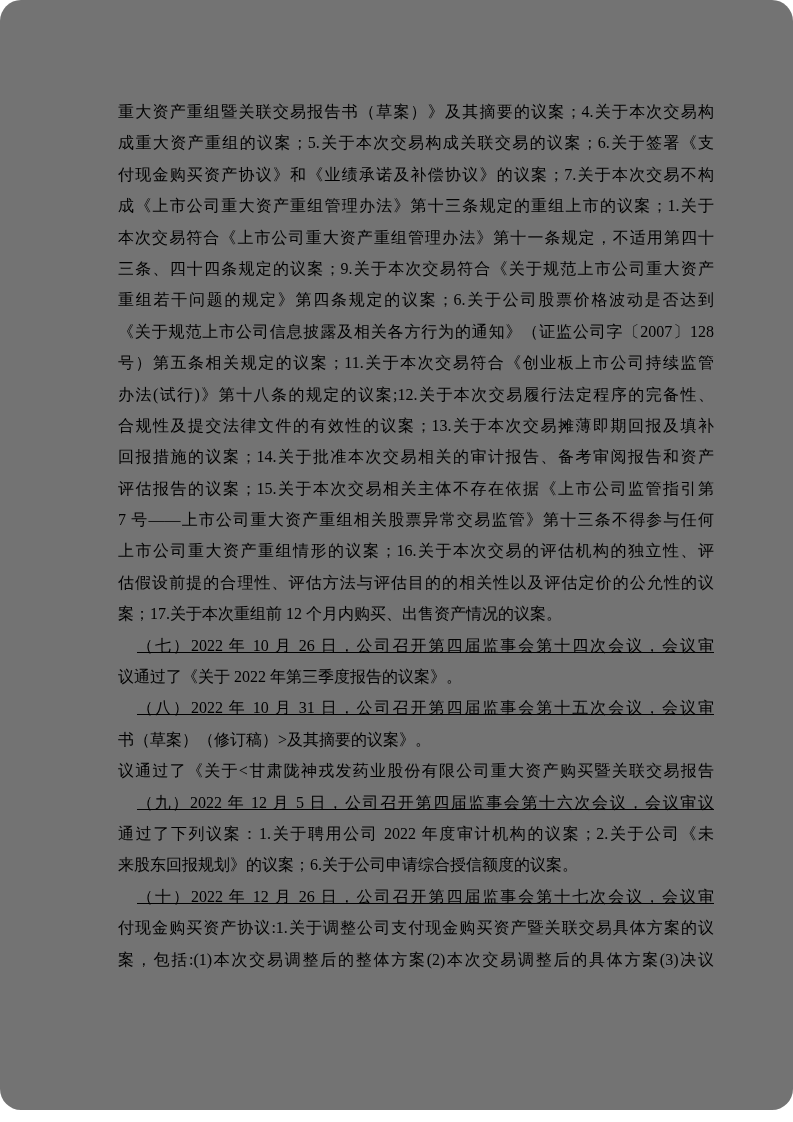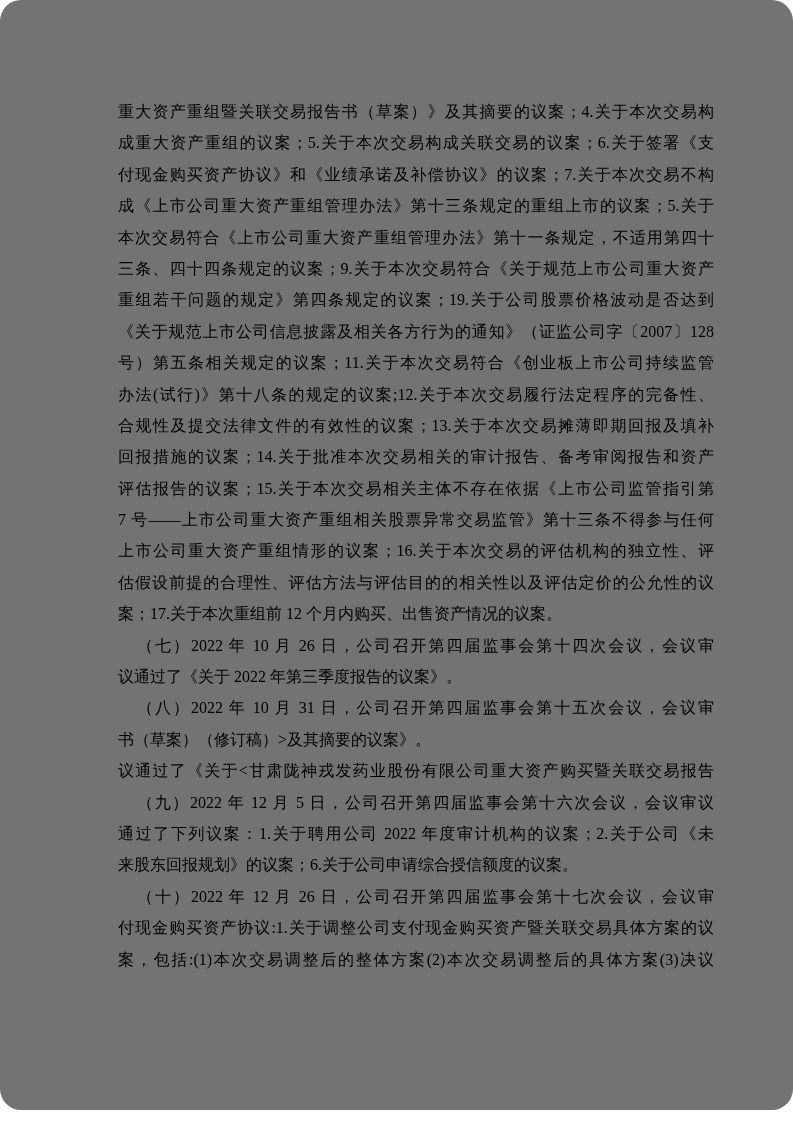--- a/index.html
+++ b/index.html
@@ -32,34 +32,35 @@
     text-align-last: justify;
     white-space: normal;
   }
   .ln.pe {
     
     text-align-last: auto;
   }
   .ln.ind {
     
     text-indent: 19px;
+    text-decoration: underline;
   }
 </style>
 </head>
 <body>
 
 <div class="page">
   <div class="textblock">
     <div class="ln">重大资产重组暨关联交易报告书（草案）》及其摘要的议案；4.关于本次交易构</div>
     <div class="ln">成重大资产重组的议案；5.关于本次交易构成关联交易的议案；6.关于签署《支</div>
     <div class="ln">付现金购买资产协议》和《业绩承诺及补偿协议》的议案；7.关于本次交易不构</div>
-    <div class="ln">成《上市公司重大资产重组管理办法》第十三条规定的重组上市的议案；5.关于</div>
+    <div class="ln">成《上市公司重大资产重组管理办法》第十三条规定的重组上市的议案；1.关于</div>
     <div class="ln">本次交易符合《上市公司重大资产重组管理办法》第十一条规定，不适用第四十</div>
     <div class="ln">三条、四十四条规定的议案；9.关于本次交易符合《关于规范上市公司重大资产</div>
-    <div class="ln">重组若干问题的规定》第四条规定的议案；19.关于公司股票价格波动是否达到</div>
+    <div class="ln">重组若干问题的规定》第四条规定的议案；6.关于公司股票价格波动是否达到</div>
     <div class="ln">《关于规范上市公司信息披露及相关各方行为的通知》（证监公司字〔2007〕128</div>
     <div class="ln">号）第五条相关规定的议案；11.关于本次交易符合《创业板上市公司持续监管</div>
     <div class="ln">办法(试行)》第十八条的规定的议案;12.关于本次交易履行法定程序的完备性、</div>
     <div class="ln">合规性及提交法律文件的有效性的议案；13.关于本次交易摊薄即期回报及填补</div>
     <div class="ln">回报措施的议案；14.关于批准本次交易相关的审计报告、备考审阅报告和资产</div>
     <div class="ln">评估报告的议案；15.关于本次交易相关主体不存在依据《上市公司监管指引第</div>
     <div class="ln">7 号——上市公司重大资产重组相关股票异常交易监管》第十三条不得参与任何</div>
     <div class="ln">上市公司重大资产重组情形的议案；16.关于本次交易的评估机构的独立性、评</div>
     <div class="ln">估假设前提的合理性、评估方法与评估目的的相关性以及评估定价的公允性的议</div>
     <div class="ln pe">案；17.关于本次重组前 12 个月内购买、出售资产情况的议案。</div>

